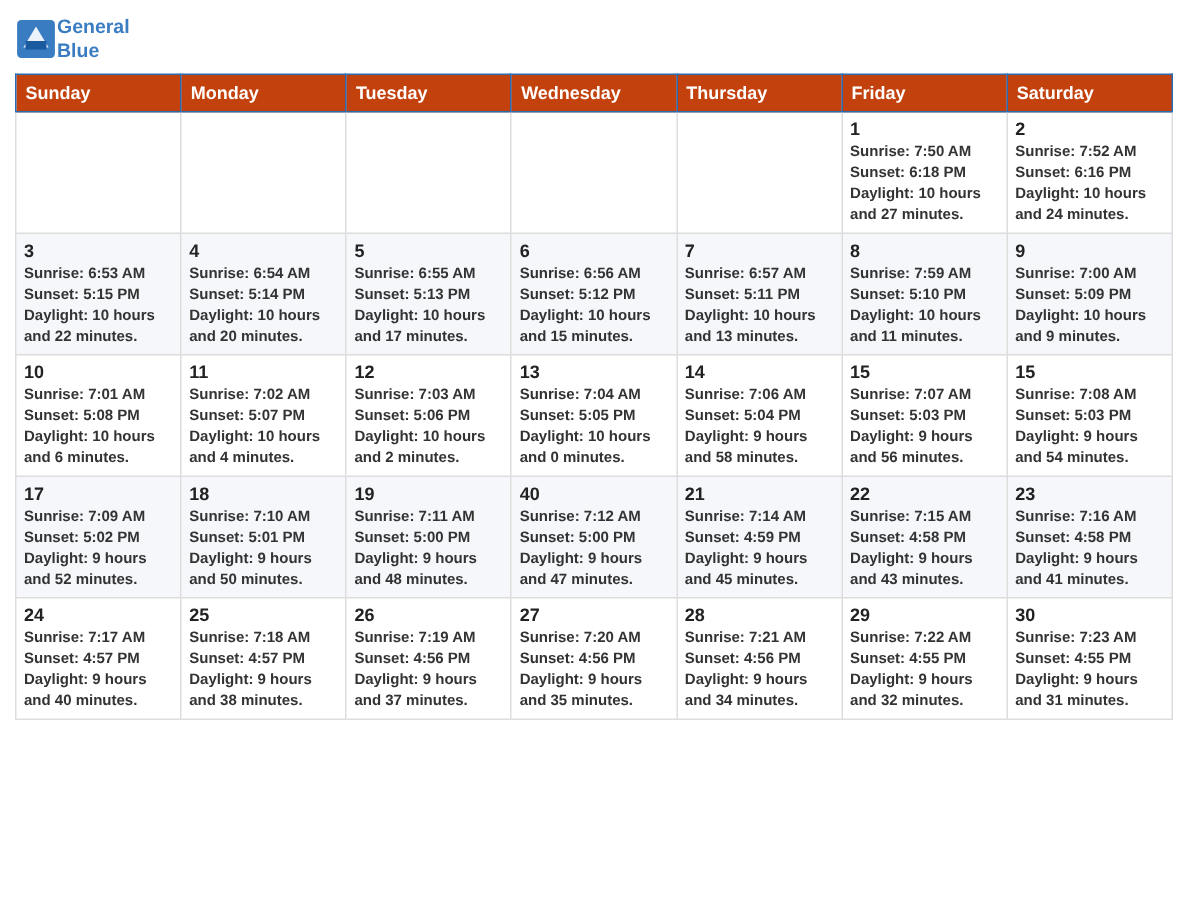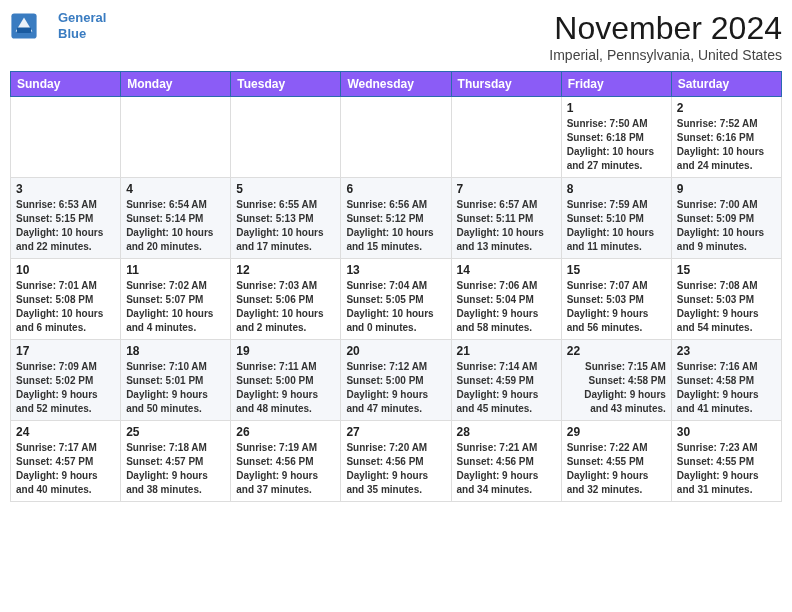--- a/index.html
+++ b/index.html
@@ -12,21 +12,21 @@
     }
     .header-area {
       display: flex;
       align-items: flex-start;
       justify-content: space-between;
       margin-bottom: 8px;
     }
     .logo {
       display: flex;
       align-items: center;
-      gap: 20px;
+      gap: 0;
     }
     .logo-text {
       font-size: 13px;
       font-weight: bold;
       color: #1a1a1a;
       line-height: 1.2;
     }
     .logo-text span {
       color: #3a7cc1;
     }
@@ -45,21 +45,21 @@
     .location-title {
       font-size: 14px;
       color: #444;
     }
     .calendar-table {
       width: 100%;
       border-collapse: collapse;
       border: 1px solid #ccc;
     }
     .calendar-table th {
-      background-color: #8b5cf6;
+      background-color: #c2410c;
       color: #fff;
       font-size: 12px;
       font-weight: bold;
       padding: 5px 6px;
       text-align: left;
       border: 1px solid #2a6aaf;
     }
     .calendar-table td {
       vertical-align: top;
       padding: 4px 5px;
@@ -97,24 +97,20 @@
     <svg class="logo-icon" viewBox="0 0 40 40">
       <rect x="2" y="2" width="36" height="36" rx="4" fill="#3a7cc1"></rect>
       <polygon points="20,8 32,28 8,28" fill="white" opacity="0.9"></polygon>
       <rect x="10" y="22" width="20" height="8" rx="1" fill="#1a5ba0"></rect>
     </svg>
     <div class="logo-text">
       <div><span>General</span></div>
       <div><span>Blue</span></div>
     </div>
   </div>
-  <div class="title-area">
-    <div class="month-title">November 2024</div>
-    <div class="location-title">Imperial, Pennsylvania, United States</div>
-  </div>
 </div>
 
 <table class="calendar-table">
   <thead>
     <tr>
     <th>Sunday</th>
         <th>Monday</th>
         <th>Tuesday</th>
         <th>Wednesday</th>
         <th>Thursday</th>
@@ -262,36 +258,36 @@
 and 50 minutes.</div>
         </td>
         <td>
           <span class="day-num">19</span>
           <div class="day-info" style="white-space: pre-line;">Sunrise: 7:11 AM
 Sunset: 5:00 PM
 Daylight: 9 hours
 and 48 minutes.</div>
         </td>
         <td>
-          <span class="day-num">20</span>
+          <span class="day-num">40</span>
           <div class="day-info" style="white-space: pre-line;">Sunrise: 7:12 AM
 Sunset: 5:00 PM
 Daylight: 9 hours
 and 47 minutes.</div>
         </td>
         <td>
           <span class="day-num">21</span>
           <div class="day-info" style="white-space: pre-line;">Sunrise: 7:14 AM
 Sunset: 4:59 PM
 Daylight: 9 hours
 and 45 minutes.</div>
         </td>
         <td>
           <span class="day-num">22</span>
-          <div class="day-info" style="white-space: pre-line; text-align: right;">Sunrise: 7:15 AM
+          <div class="day-info" style="white-space: pre-line;">Sunrise: 7:15 AM
 Sunset: 4:58 PM
 Daylight: 9 hours
 and 43 minutes.</div>
         </td>
         <td>
           <span class="day-num">23</span>
           <div class="day-info" style="white-space: pre-line;">Sunrise: 7:16 AM
 Sunset: 4:58 PM
 Daylight: 9 hours
 and 41 minutes.</div>

